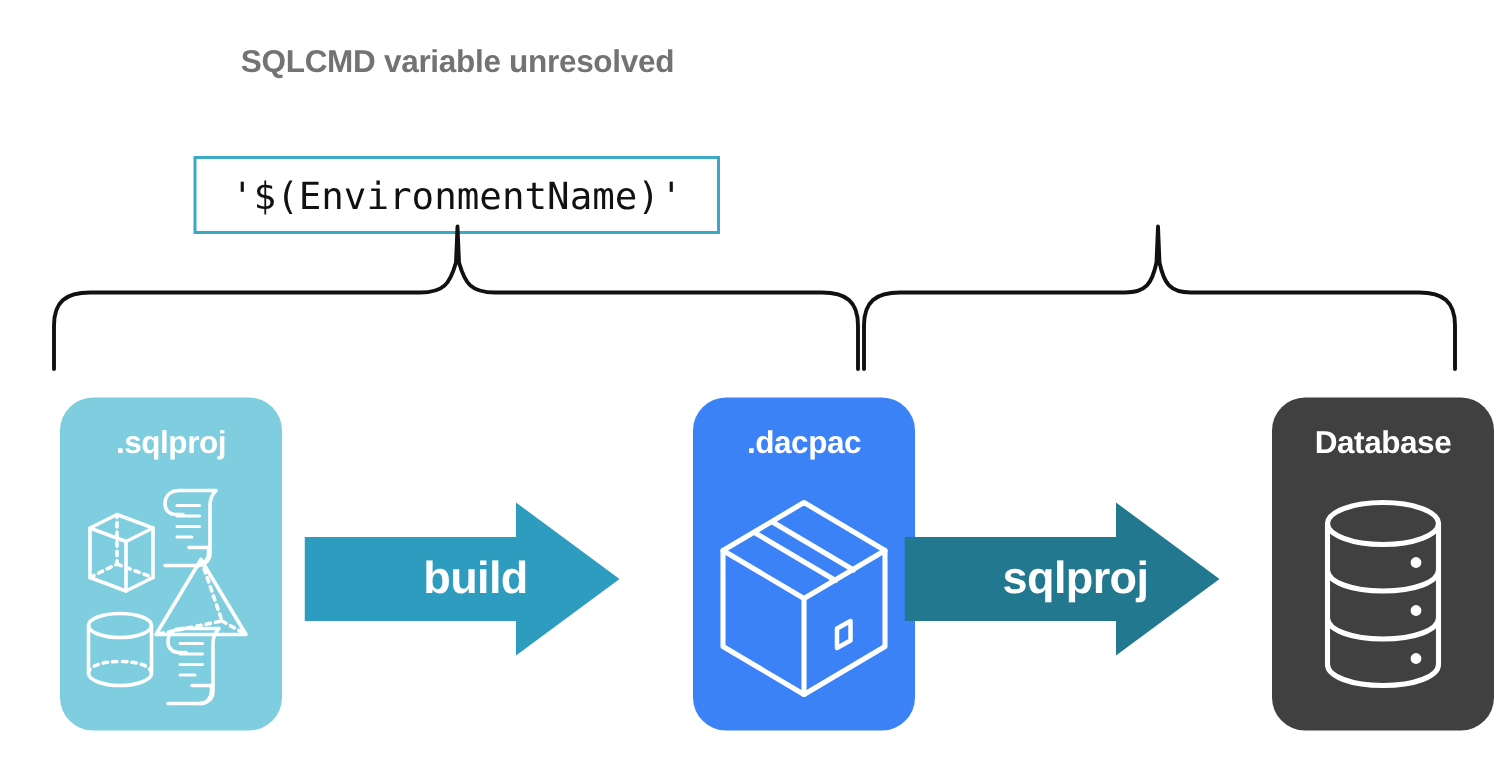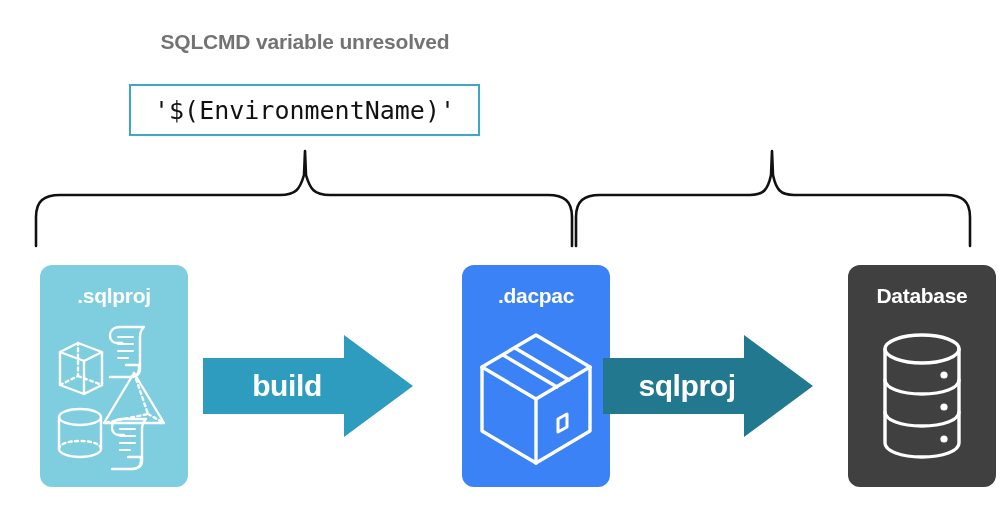--- a/index.html
+++ b/index.html
@@ -42,36 +42,36 @@
     background: #ffffff;
     display: flex;
     align-items: center;
     justify-content: center;
     font-family: "DejaVu Sans Mono", monospace;
     font-size: 25px;
     color: #111111;
     letter-spacing: 0px;
     white-space: nowrap;
   }
-  #code-box-left  { left: 129px; top: 84px; width: 351px; height: 52px; }
+  #code-box-left  { left: 129px; top: 104px; width: 351px; height: 52px; }
   #code-box-right { left: 668px; top: 86px; width: 198px; height: 52px; }
 
   
   .brace-svg {
     position: absolute;
     top: 145px;
     height: 105px;
   }
   #brace-left  { left: 28px;  width: 552px; }
   #brace-right { left: 568px; width: 410px; }
 
   
   .card {
     position: absolute;
-    border-radius: 12px;
+    border-radius: 22px;
     top: 265px;
     height: 222px;
     width: 148px;
   }
   .card-label {
     position: absolute;
     top: 19px;
     left: 0;
     width: 100%;
     text-align: center;
@@ -110,20 +110,21 @@
     height: 110px;
     display: flex;
     align-items: center;
     justify-content: center;
     font-family: "Liberation Sans", sans-serif;
     font-weight: bold;
     font-size: 30px;
     color: #ffffff;
     letter-spacing: -0.4px;
     pointer-events: none;
+    padding-left: 30px;
   }
 </style>
 </head>
 <body>
 
 <div id="canvas">
 
   <div class="heading" id="heading-left">SQLCMD variable unresolved</div>
 
 

